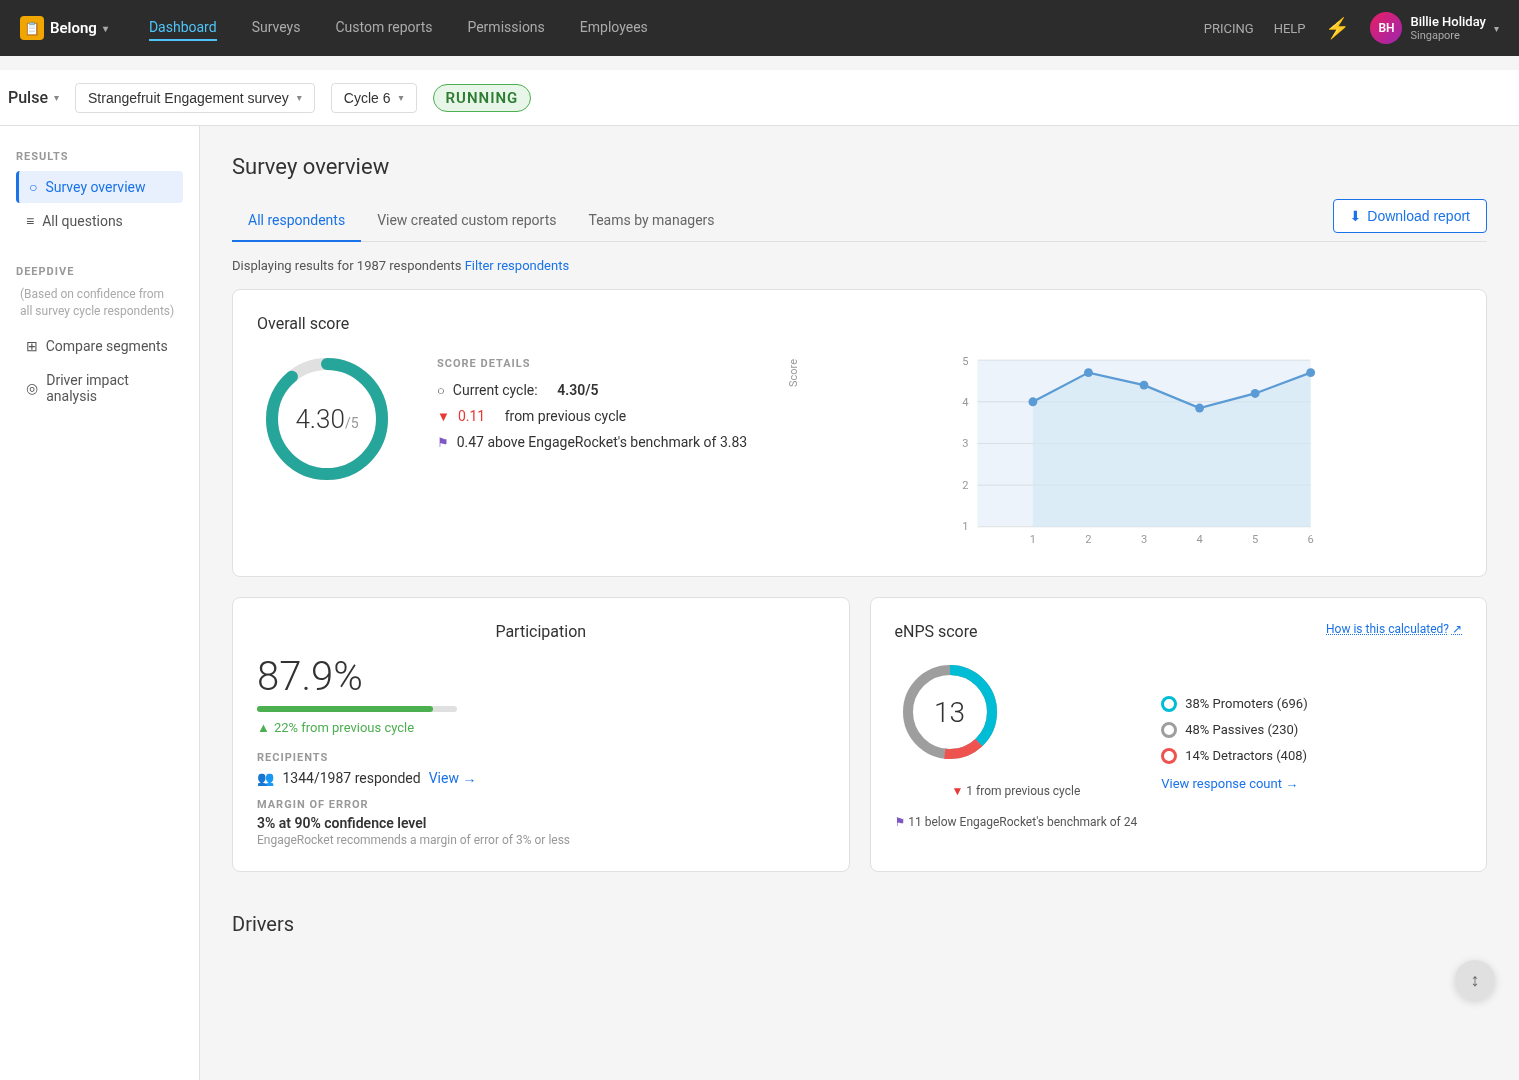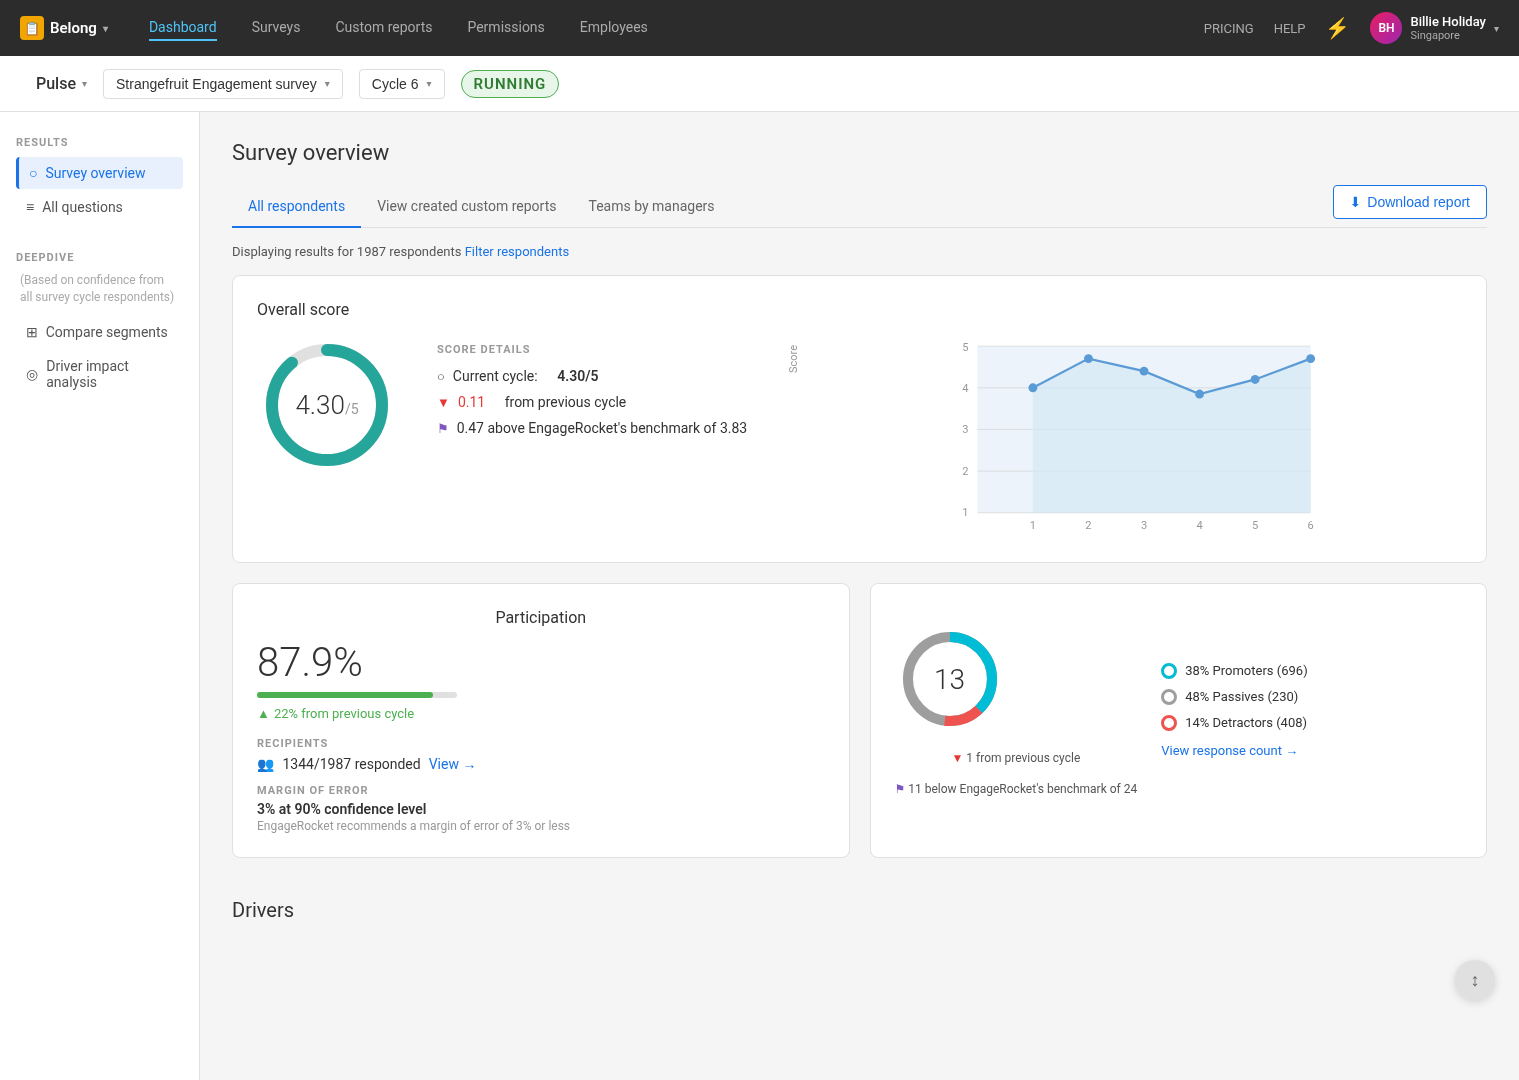--- a/index.html
+++ b/index.html
@@ -10,21 +10,21 @@
     .topnav-logo { display: flex; align-items: center; gap: 6px; color: #fff; font-weight: 600; font-size: 15px; }
     .topnav-logo .logo-icon { background: #f0a500; color: #fff; width: 24px; height: 24px; border-radius: 4px; display: flex; align-items: center; justify-content: center; font-size: 13px; }
     .topnav-nav { display: flex; gap: 24px; flex: 1; }
     .topnav-nav a { color: #aaa; text-decoration: none; font-size: 14px; padding: 4px 0; margin-left: 11px; }
     .topnav-nav a.active { color: #4fc3f7; border-bottom: 2px solid #4fc3f7; }
     .topnav-right { display: flex; align-items: center; gap: 20px; color: #aaa; font-size: 13px; }
     .topnav-right .user-info { display: flex; align-items: center; gap: 8px; color: #fff; }
     .topnav-right .avatar { width: 32px; height: 32px; border-radius: 50%; background: linear-gradient(135deg, #e91e63, #9c27b0); display: flex; align-items: center; justify-content: center; color: #fff; font-size: 12px; font-weight: 600; }
 
     
-    .subheader { background: #fff; border-bottom: 1px solid #e0e0e0; padding: 0 36px; display: flex; align-items: center; height: 56px; gap: 16px; }
+    .subheader { background: #fff; border-bottom: 1px solid #e0e0e0; padding: 0 8px; display: flex; align-items: center; height: 56px; gap: 16px; margin-top: 14px; }
     .subheader .pulse-label { font-size: 16px; font-weight: 500; color: #333; display: flex; align-items: center; gap: 6px; }
     .dropdown-btn { border: 1px solid #ddd; border-radius: 4px; padding: 6px 12px; background: #fff; font-size: 14px; color: #333; display: flex; align-items: center; gap: 8px; cursor: pointer; }
     .dropdown-btn .chevron { font-size: 10px; color: #888; }
     .status-badge { background: #e8f5e9; border: 1px solid #4caf50; color: #2e7d32; padding: 4px 12px; border-radius: 20px; font-size: 15px; font-weight: 600; letter-spacing: 1px; }
 
     
     .main-layout { display: flex; min-height: calc(100vh - 112px); }
 
     
     .sidebar { width: 200px; background: #fff; padding: 24px 16px; border-right: 1px solid #e0e0e0; flex-shrink: 0; }
@@ -307,20 +307,27 @@
             <span>1344/1987 responded</span>
             <a class="view-link">View →</a>
           </div>
         </div>
         <div class="margin-label">MARGIN OF ERROR</div>
         <div class="margin-val">3% at 90% confidence level</div>
         <div class="margin-desc">EngageRocket recommends a margin of error of 3% or less</div>
       </div>
 
       <div class="card">
+        <div class="enps-header">
+          <div style="font-size:16px;font-weight:400;color:#333;">eNPS score</div>
+          <a class="enps-calc-link">
+            <span>How is this calculated?</span>
+            <span>↗</span>
+          </a>
+        </div>
         <div class="enps-inner">
 
           <div>
             <div class="enps-donut-wrap">
               <svg viewBox="0 0 110 110">
                 <circle cx="55" cy="55" r="42" fill="none" stroke="#9e9e9e" stroke-width="10"></circle>
 
                 <circle cx="55" cy="55" r="42" fill="none" stroke="#00bcd4" stroke-width="10" stroke-dasharray="100 164" stroke-dashoffset="0" transform="rotate(-90 55 55)"></circle>
 
                 <circle cx="55" cy="55" r="42" fill="none" stroke="#ef5350" stroke-width="10" stroke-dasharray="37 227" stroke-dashoffset="-100" transform="rotate(-90 55 55)"></circle>

